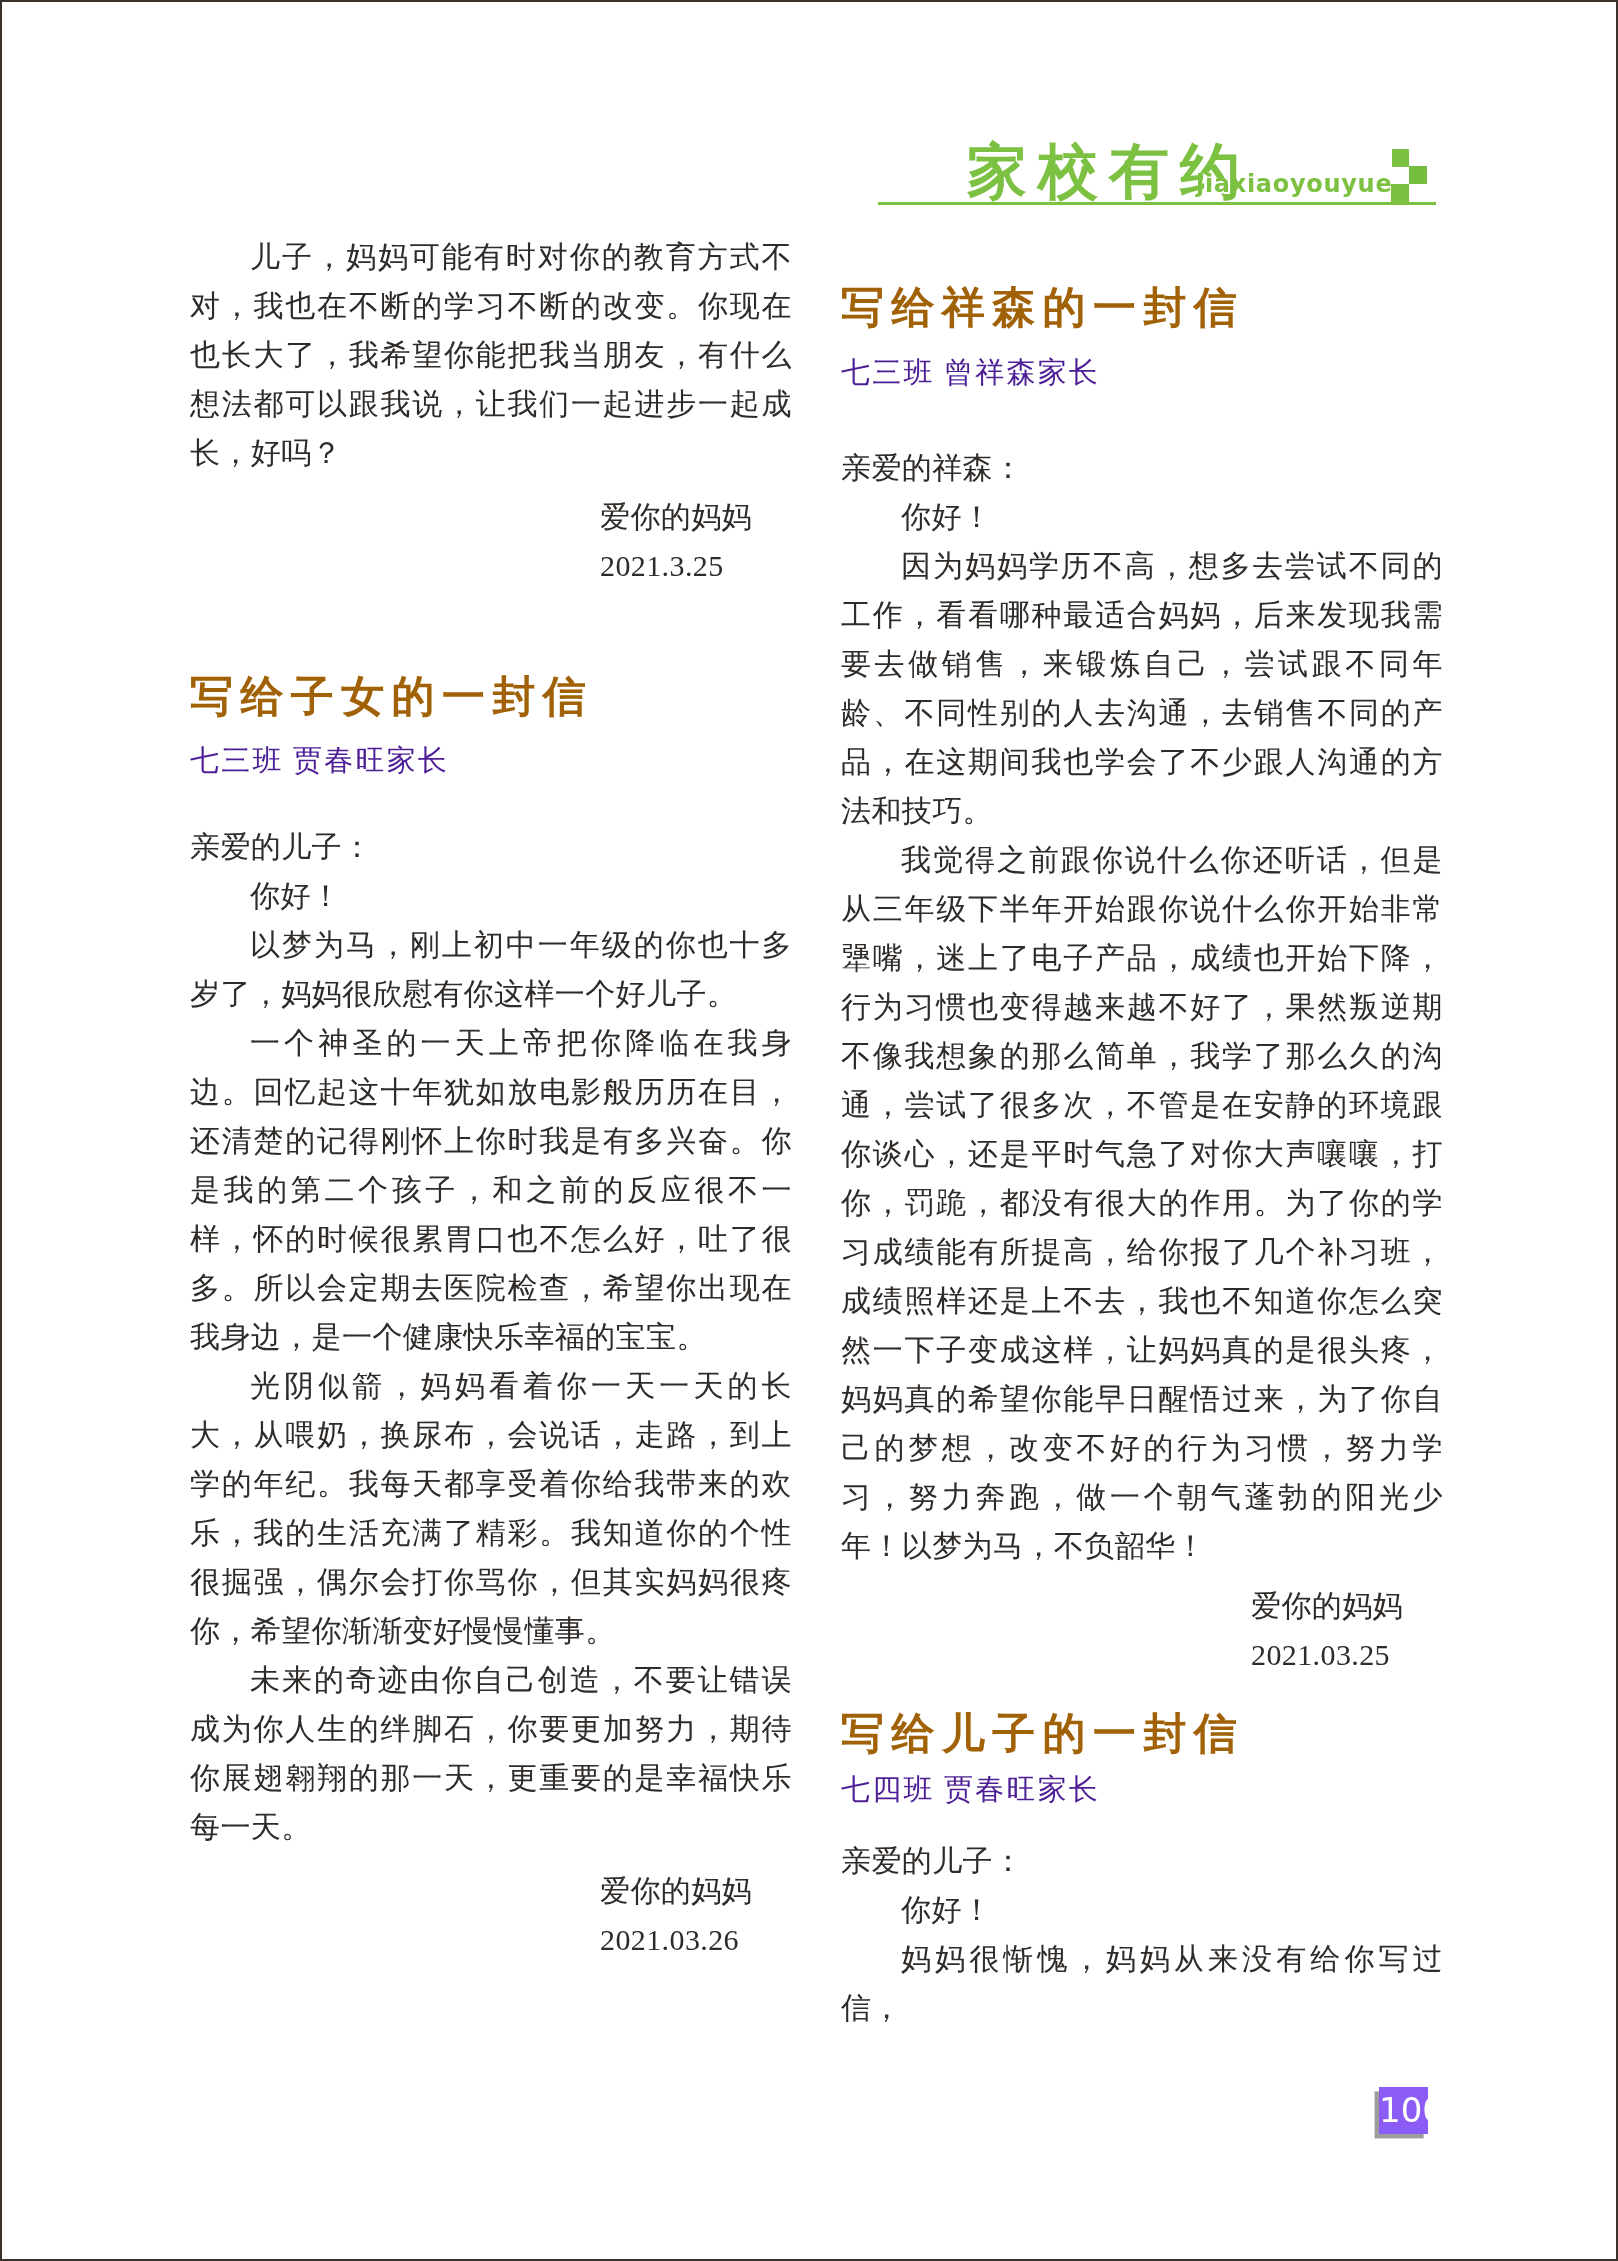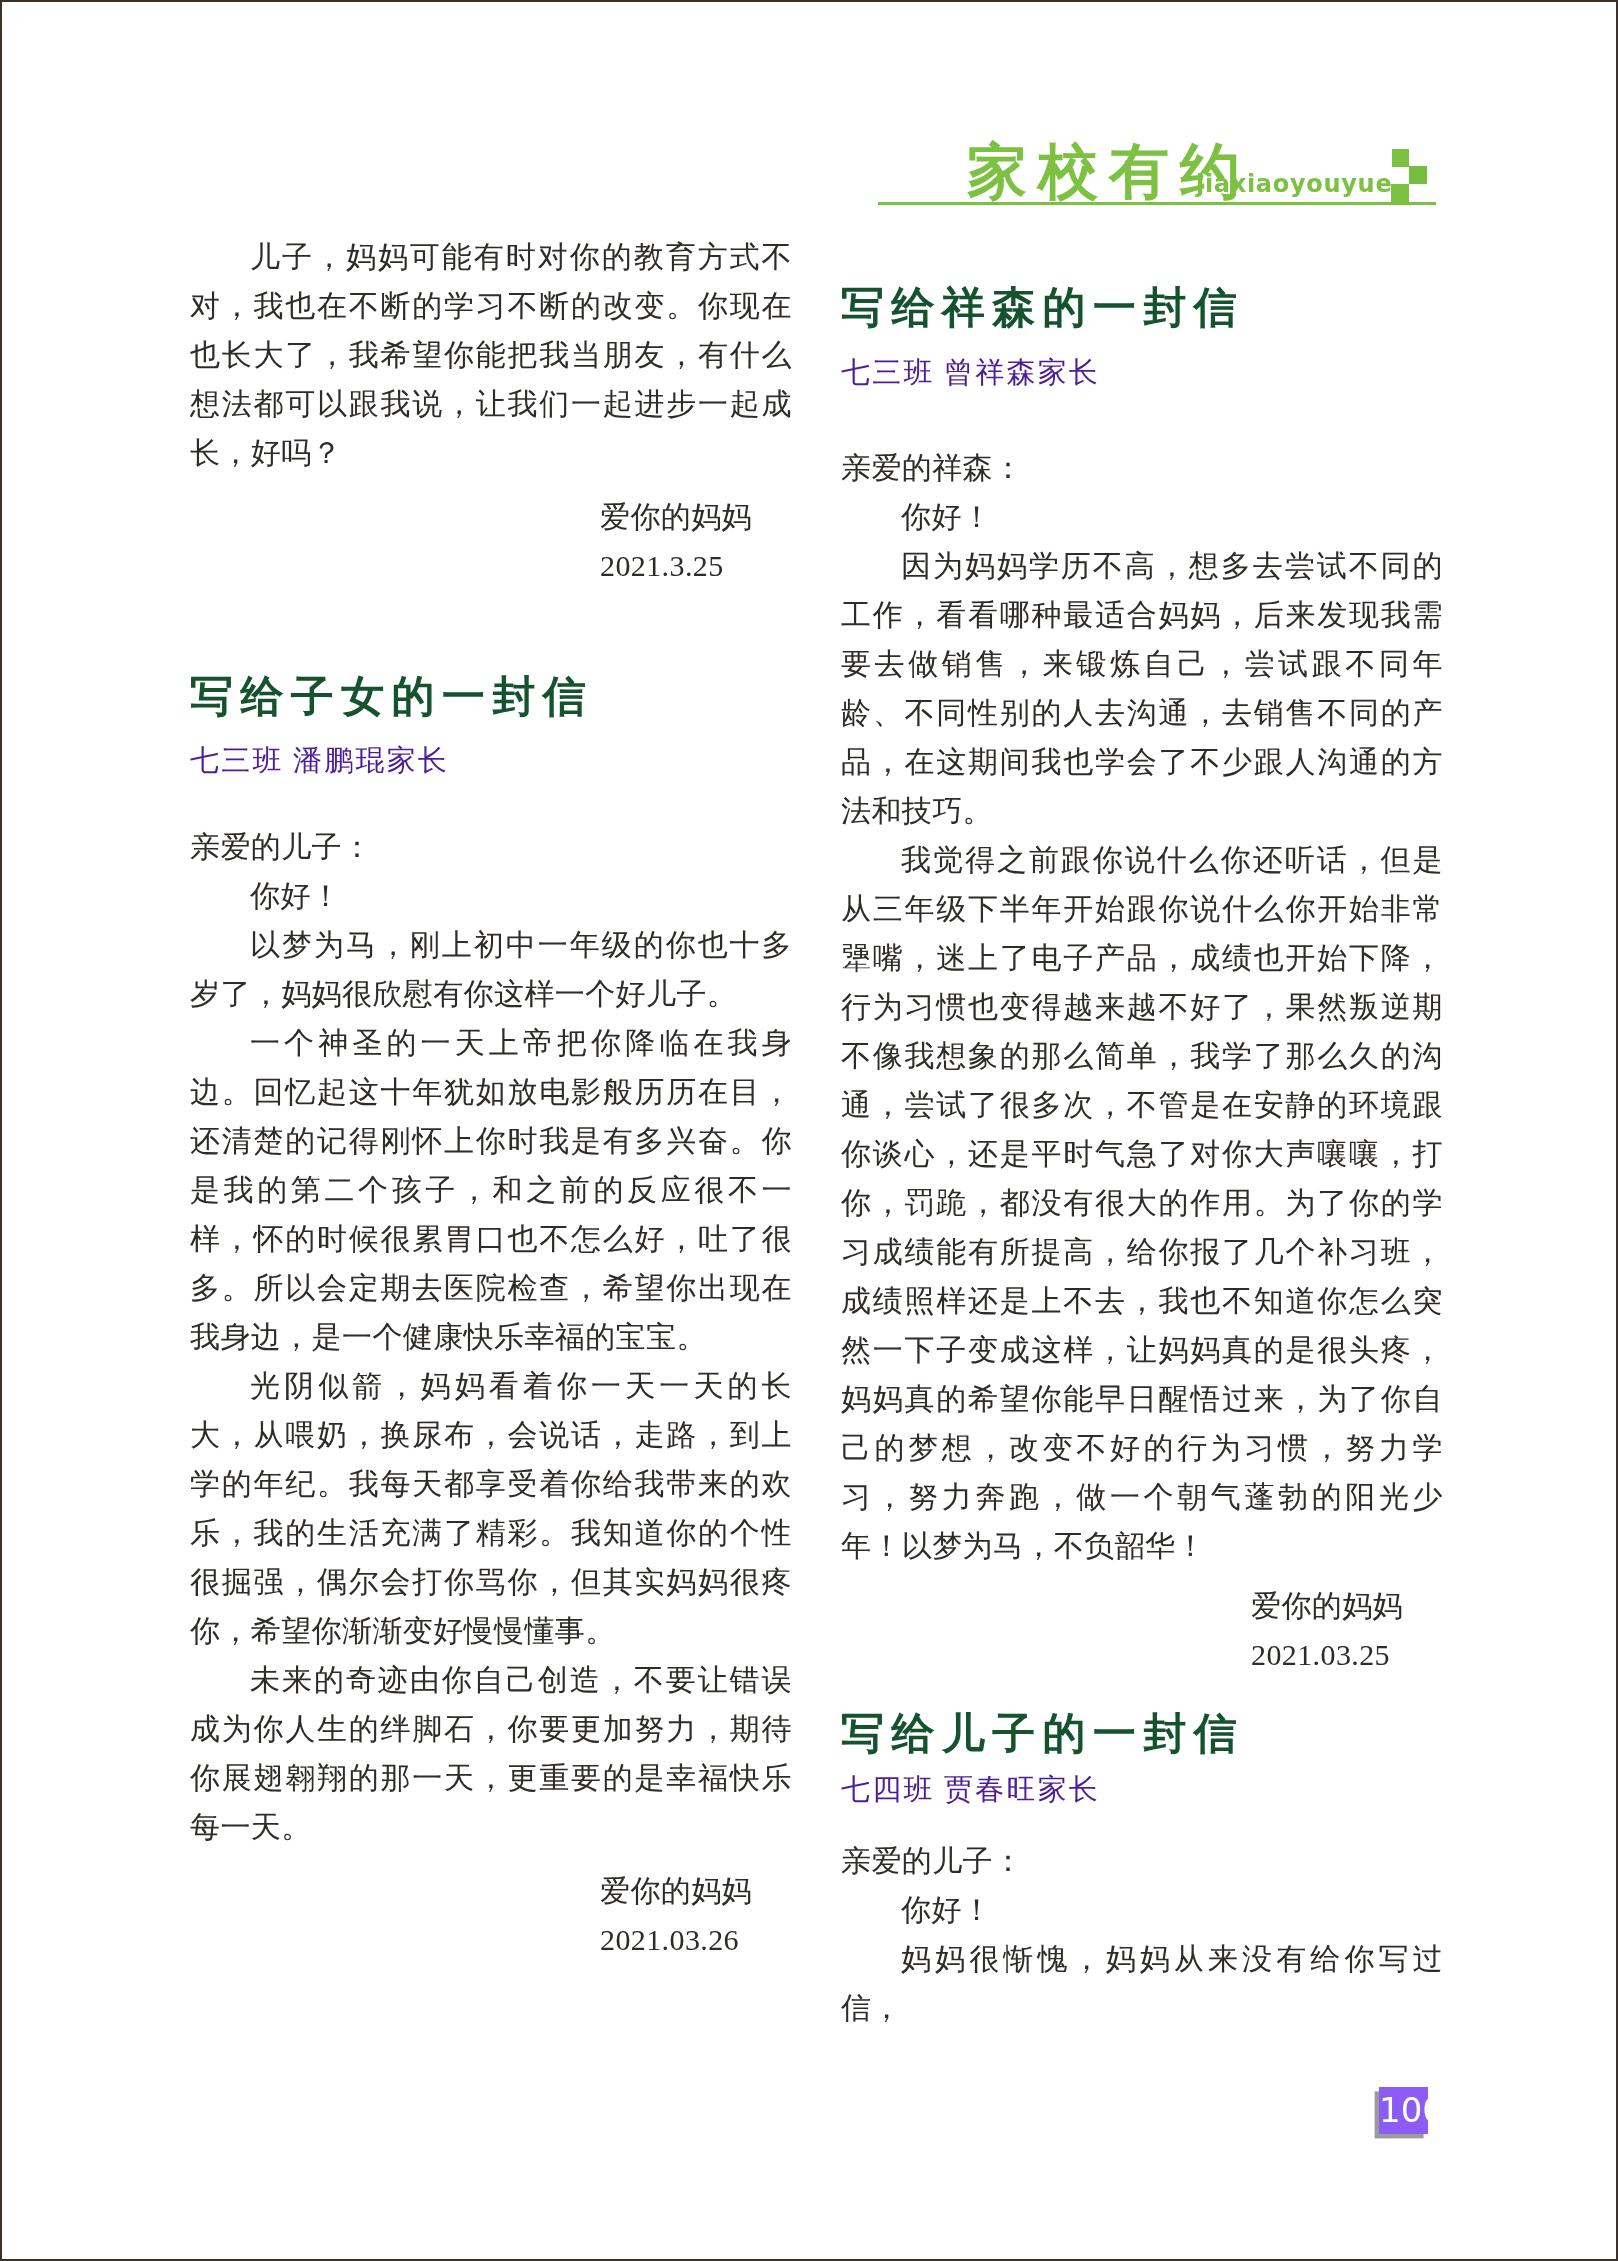--- a/index.html
+++ b/index.html
@@ -46,21 +46,21 @@
   }
   .col-left  { left:188px;  top:230px; }
   .col-right { left:839px; top:280px; }
 
   .col p { margin:0; text-indent:2em; }
   .col p.salutation { text-indent:0; }
 
   .letter-title {
     margin:0; text-align:right;
     font-size:43px; line-height:52px; letter-spacing:7.4px;
-    font-weight:bold; color:#14532d; text-indent:0;
+    font-weight:bold; color:#a16207; text-indent:0;
   }
   .letter-byline {
     margin:20.6px 0 0 0; text-align:center;
     font-size:29px; line-height:35px; letter-spacing:2.2px;
     font-weight:normal; color:#4c1d95; text-indent:0;
   }
   .col-left .letter-title  { margin-top:81px; }
   .col-left .salutation    { margin-top:44px; }
 
   .col-right .letter2 .letter-title { margin-top:0; }
@@ -107,21 +107,21 @@
     <div>
       <p>儿子，妈妈可能有时对你的教育方式不对，我也在不断的学习不断的改变。你现在也长大了，我希望你能把我当朋友，有什么想法都可以跟我说，让我们一起进步一起成长，好吗？</p>
       <div class="sig">
         <span class="sig-name">爱你的妈妈</span>
         <span class="sig-date">2021.3.25</span>
       </div>
     </div>
 
     <article>
       <h2 class="letter-title">写给子女的一封信</h2>
-      <h3 class="letter-byline">七三班 潘鹏琨家长</h3>
+      <h3 class="letter-byline">七三班 贾春旺家长</h3>
       <p class="salutation">亲爱的儿子：</p>
       <p>你好！</p>
       <p>以梦为马，刚上初中一年级的你也十多岁了，妈妈很欣慰有你这样一个好儿子。</p>
       <p>一个神圣的一天上帝把你降临在我身边。回忆起这十年犹如放电影般历历在目，还清楚的记得刚怀上你时我是有多兴奋。你是我的第二个孩子，和之前的反应很不一样，怀的时候很累胃口也不怎么好，吐了很多。所以会定期去医院检查，希望你出现在我身边，是一个健康快乐幸福的宝宝。</p>
       <p>光阴似箭，妈妈看着你一天一天的长大，从喂奶，换尿布，会说话，走路，到上学的年纪。我每天都享受着你给我带来的欢乐，我的生活充满了精彩。我知道你的个性很掘强，偶尔会打你骂你，但其实妈妈很疼你，希望你渐渐变好慢慢懂事。</p>
       <p>未来的奇迹由你自己创造，不要让错误成为你人生的绊脚石，你要更加努力，期待你展翅翱翔的那一天，更重要的是幸福快乐每一天。</p>
       <div class="sig">
         <span class="sig-name">爱你的妈妈</span>
         <span class="sig-date">2021.03.26</span>
       </div>

